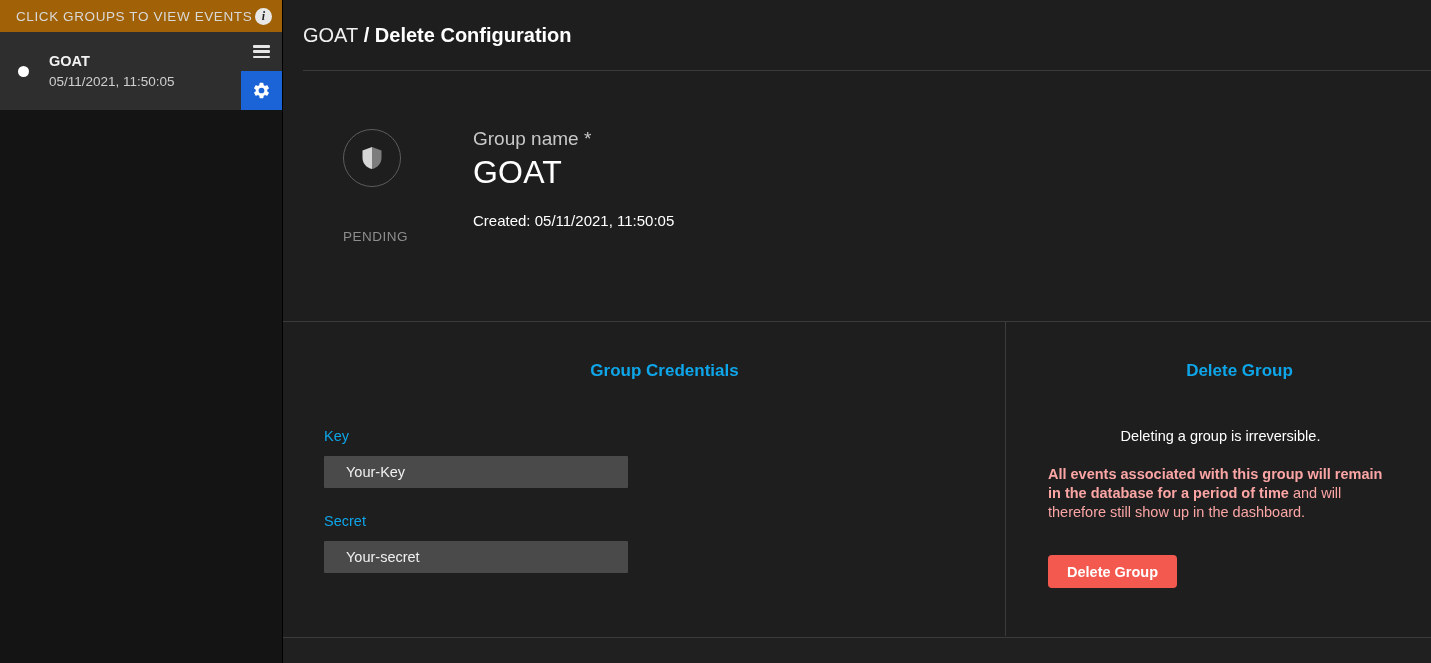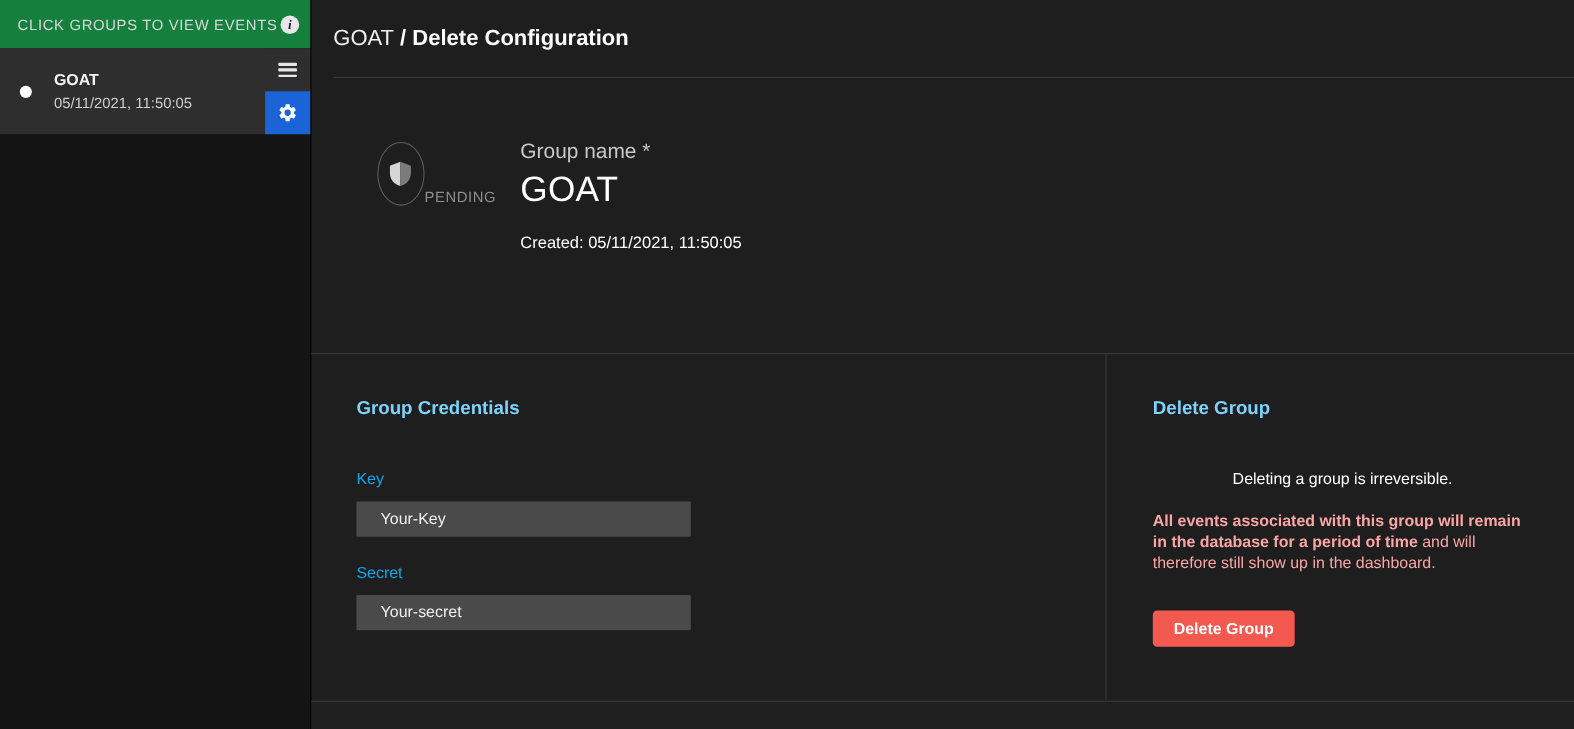--- a/index.html
+++ b/index.html
@@ -24,22 +24,22 @@
   .sidebar {
     width: 283px;
     height: 663px;
     background: #141414;
     flex: 0 0 283px;
     position: relative;
     border-right: 1px solid #000000;
   }
 
   .sidebar-header {
-    height: 44px;
-    background: #15803d;
+    height: 32px;
+    background: #a16207;
     display: flex;
     align-items: center;
     padding: 0 10px 0 16px;
     justify-content: space-between;
   }
 
   .sidebar-header-title {
     font-size: 13.5px;
     letter-spacing: 0.6px;
     color: #d8d8d8;
@@ -197,22 +197,22 @@
     right: 0;
     bottom: 0;
     height: 1px;
     background: #3b3b3b;
   }
 
   .avatar-block {
     width: 108px;
     flex: 0 0 108px;
     display: flex;
-    flex-direction: row;
-    align-items: center;
+    flex-direction: column;
+    align-items: flex-start;
   }
 
   .avatar-circle {
     width: 58px;
     height: 58px;
     border-radius: 50%;
     border: 1px solid #5c5c5c;
     display: flex;
     align-items: center;
     justify-content: center;
@@ -281,22 +281,23 @@
   .panel-right {
     flex: 1 1 auto;
     padding: 38px 0 16px 42px;
     height: 314px;
     min-width: 0;
   }
 
   .panel-title {
     font-size: 17px;
     font-weight: bold;
-    color: #7dd3fc;
+    color: #0ea5e9;
     line-height: 22px;
+    text-align: center;
   }
 
   .cred-label {
     font-size: 14.5px;
     font-weight: normal;
     color: #0ea5e9;
     line-height: 18px;
   }
   .cred-label.key { margin-top: 45px; }
   .cred-label.secret { margin-top: 24px; }

